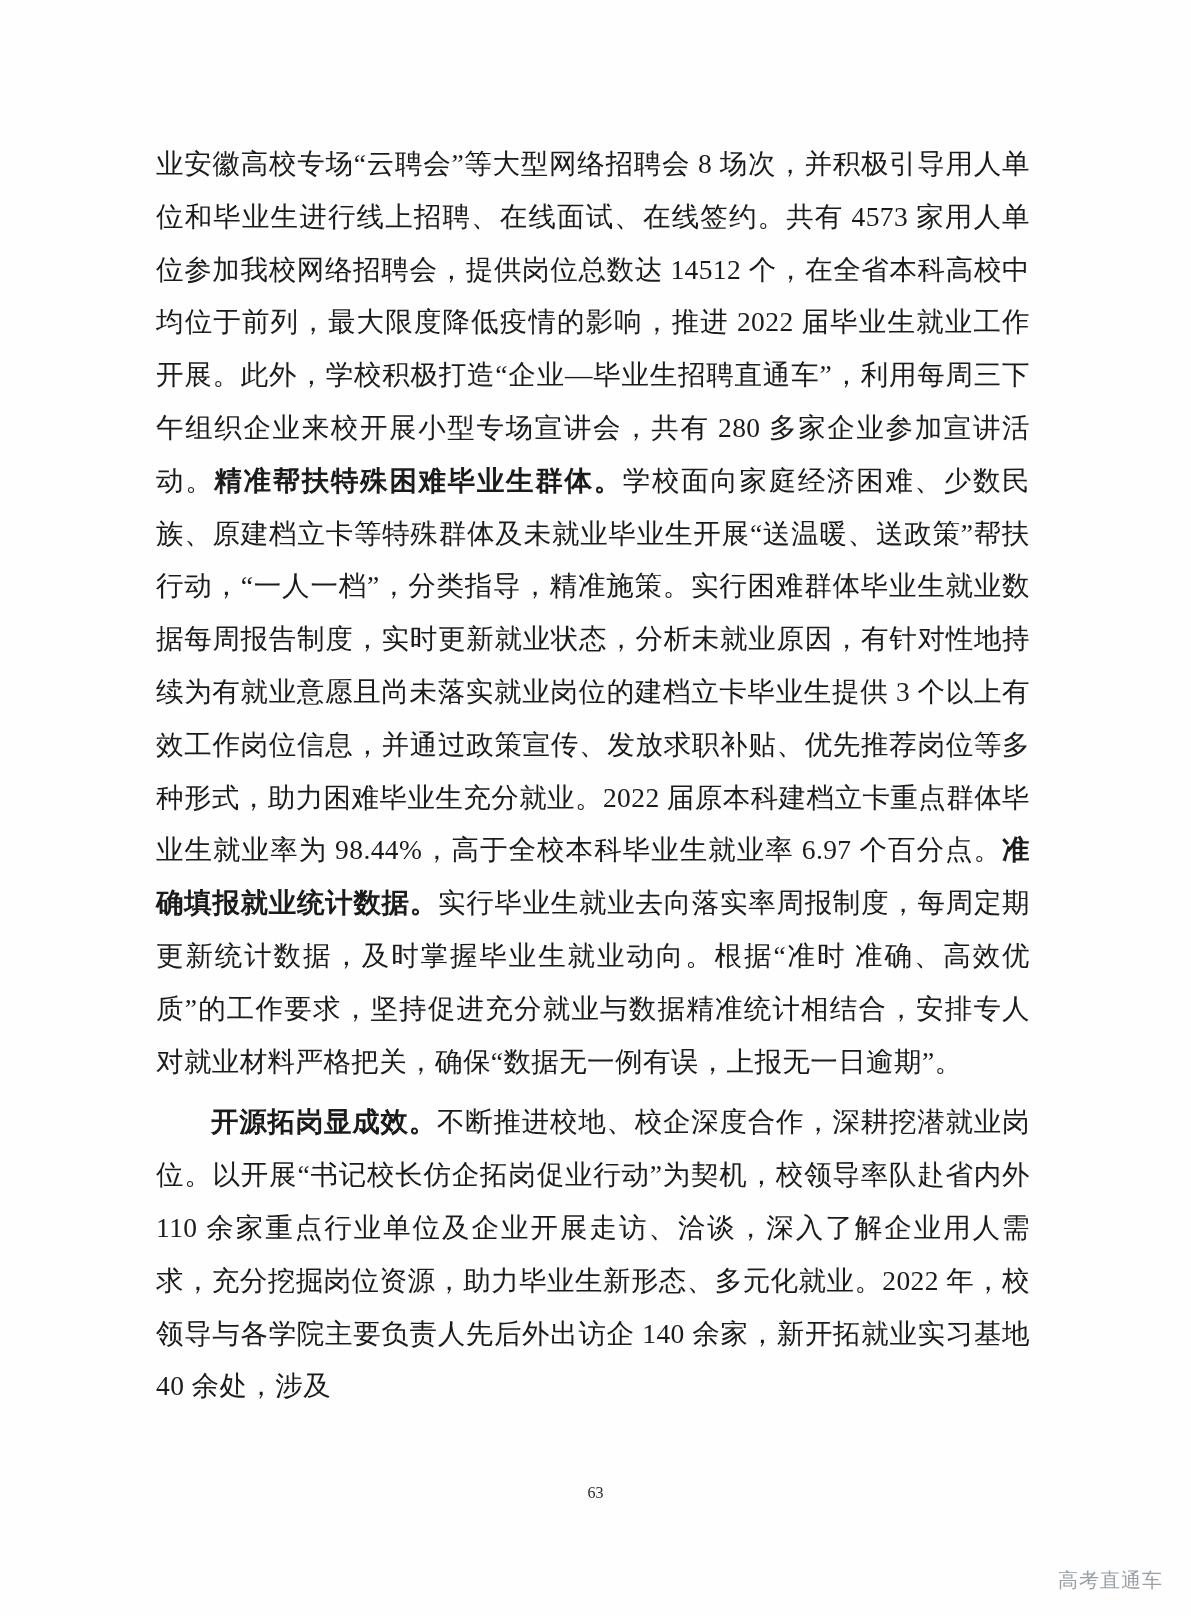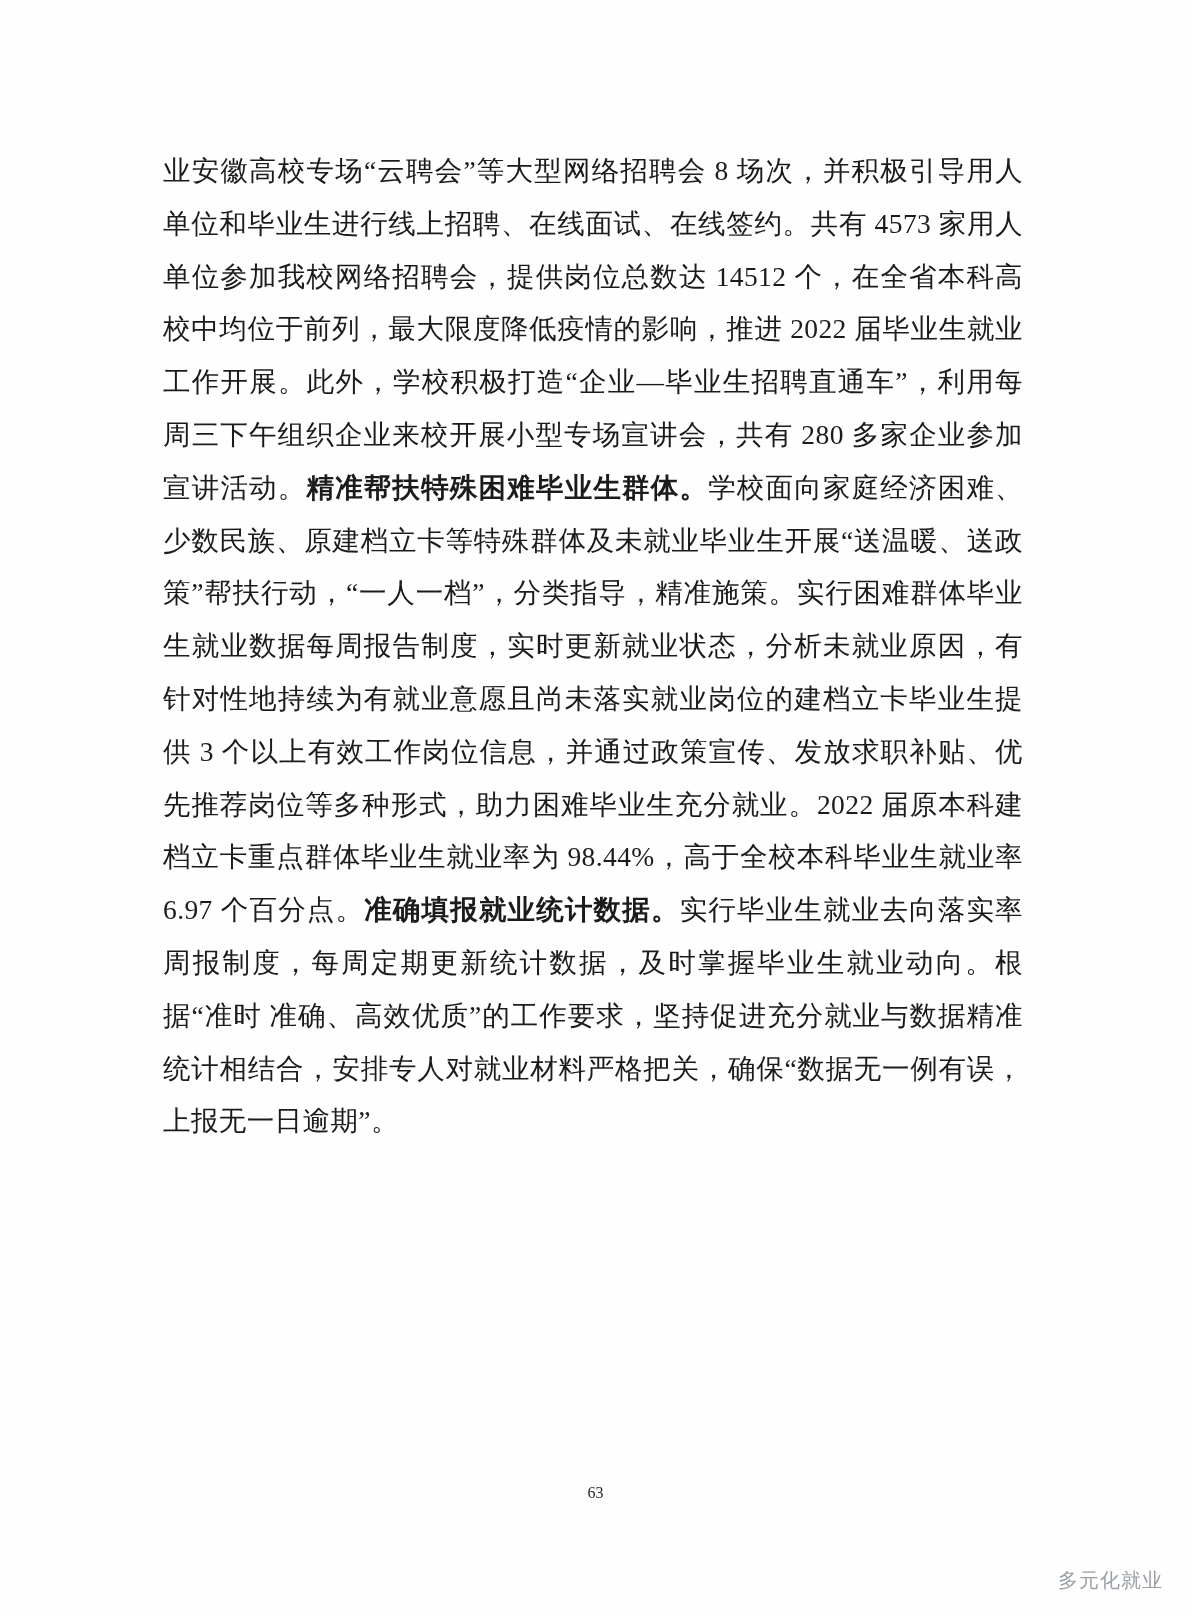--- a/index.html
+++ b/index.html
@@ -22,21 +22,21 @@
     height: 1616px;
     background: #fefefe;
   }
   .content {
     position: absolute;
     left: 148px;
     top: 130px;
     width: 890px;
   }
   p.body-par {
-    margin: 15px;
+    margin: 8px;
     font-size: 27.5px;
     line-height: 1.92;
     text-align: justify;
     text-justify: inter-ideograph;
     letter-spacing: 0.4px;
     color: #1b1b1b;
   }
   p.indent {
     text-indent: 2em;
   }
@@ -76,18 +76,21 @@
 <body>
 
 <div class="page">
   <div class="content">
 
     <p class="body-par">
       <span>业安徽高校专场“云聘会”等大型网络招聘会 8 场次，并积极引导用人单位和毕业生进行线上招聘、在线面试、在线签约。共有 4573 家用人单位参加我校网络招聘会，提供岗位总数达 14512 个，在全省本科高校中均位于前列，最大限度降低疫情的影响，推进 2022 届毕业生就业工作开展。此外，学校积极打造“企业—毕业生招聘直通车”，利用每周三下午组织企业来校开展小型专场宣讲会，共有 280 多家企业参加宣讲活动。</span><span class="bold">精准帮扶特殊困难毕业生群体。</span><span>学校面向家庭经济困难、少数民族、原建档立卡等特殊群体及未就业毕业生开展“送温暖、送政策”帮扶行动，“一人一档”，分类指导，精准施策。实行困难群体毕业生就业数据每周报告制度，实时更新就业状态，分析未就业原因，有针对性地持续为有就业意愿且尚未落实就业岗位的建档立卡毕业生提供 3 个以上有效工作岗位信息，并通过政策宣传、发放求职补贴、优先推荐岗位等多种形式，助力困难毕业生充分就业。2022 届原本科建档立卡重点群体毕业生就业率为 98.44%，高于全校本科毕业生就业率 6.97 个百分点。</span><span class="bold">准确填报就业统计数据。</span><span>实行毕业生就业去向落实率周报制度，每周定期更新统计数据，及时掌握毕业生就业动向。根据“准时 准确、高效优质”的工作要求，坚持促进充分就业与数据精准统计相结合，安排专人对就业材料严格把关，确保“数据无一例有误，上报无一日逾期”。</span>
     </p>
 
 
+    <p class="body-par indent">
+      <span class="bold">开源拓岗显成效。</span><span>不断推进校地、校企深度合作，深耕挖潜就业岗位。以开展“书记校长仿企拓岗促业行动”为契机，校领导率队赴省内外 110 余家重点行业单位及企业开展走访、洽谈，深入了解企业用人需求，充分挖掘岗位资源，助力毕业生新形态、多元化就业。2022 年，校领导与各学院主要负责人先后外出访企 140 余家，新开拓就业实习基地 40 余处，涉及</span>
+    </p>
 
   </div>
 
   <div class="page-number">63</div>
-  <div class="watermark">多元化就业</div>
+  <div class="watermark">高考直通车</div>
 </div>
 
 </body></html>

